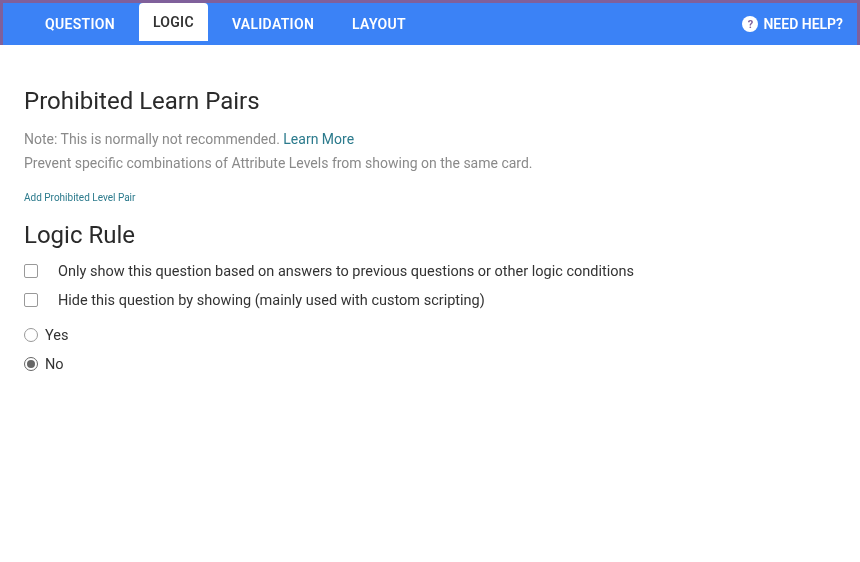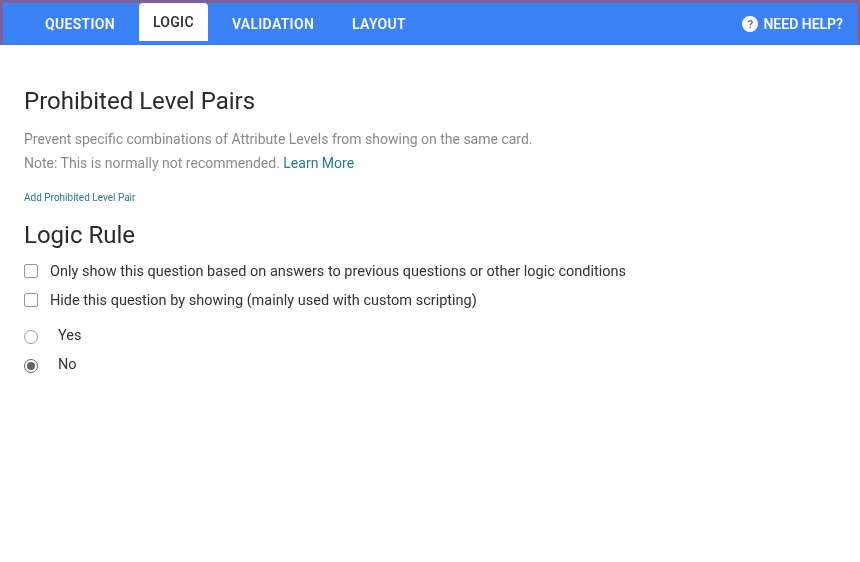--- a/index.html
+++ b/index.html
@@ -98,40 +98,40 @@
       font-size: 10px;
       margin-top: 18px;
       cursor: pointer;
     }
     .section {
       margin-top: 18px;
     }
     .check-row {
       display: flex;
       align-items: center;
-      gap: 12px;
+      gap: 20px;
       margin-bottom: 12px;
     }
     .checkbox {
       width: 14px;
       height: 14px;
       border: 1px solid #999;
       border-radius: 2px;
       background: #fff;
       cursor: pointer;
       flex-shrink: 0;
     }
     .check-label {
       font-size: 14.5px;
       color: #333;
     }
     .radio-row {
       display: flex;
-      align-items: flex-end;
-      gap: 20px;
+      align-items: center;
+      gap: 7px;
       margin-bottom: 12px;
     }
     .radio {
       width: 14px;
       height: 14px;
       border: 1px solid #999;
       border-radius: 50%;
       background: #fff;
       cursor: pointer;
       flex-shrink: 0;
@@ -173,25 +173,25 @@
     <div class="help">
       <span class="help-icon">?</span>
       <span>NEED HELP?</span>
     </div>
   </div>
 </div>
 
 <div class="content">
 
   <div class="section-first">
-    <h2 class="section-title">Prohibited Level Pairs</h2>
-    <p class="desc">Prevent specific combinations of Attribute Levels from showing on the same card.</p>
+    <h2 class="section-title">Prohibited Learn Pairs</h2>
     <p class="desc">
       <span>Note: This is normally not recommended. </span><span class="desc-link">Learn More</span>
     </p>
+    <p class="desc">Prevent specific combinations of Attribute Levels from showing on the same card.</p>
     <div class="link-action">Add Prohibited Level Pair</div>
   </div>
 
   <div class="section">
     <h2 class="section-title">Logic Rule</h2>
     <div class="check-row">
       <div class="checkbox"></div>
       <div class="check-label">Only show this question based on answers to previous questions or other logic conditions</div>
     </div>
     <div class="check-row">

